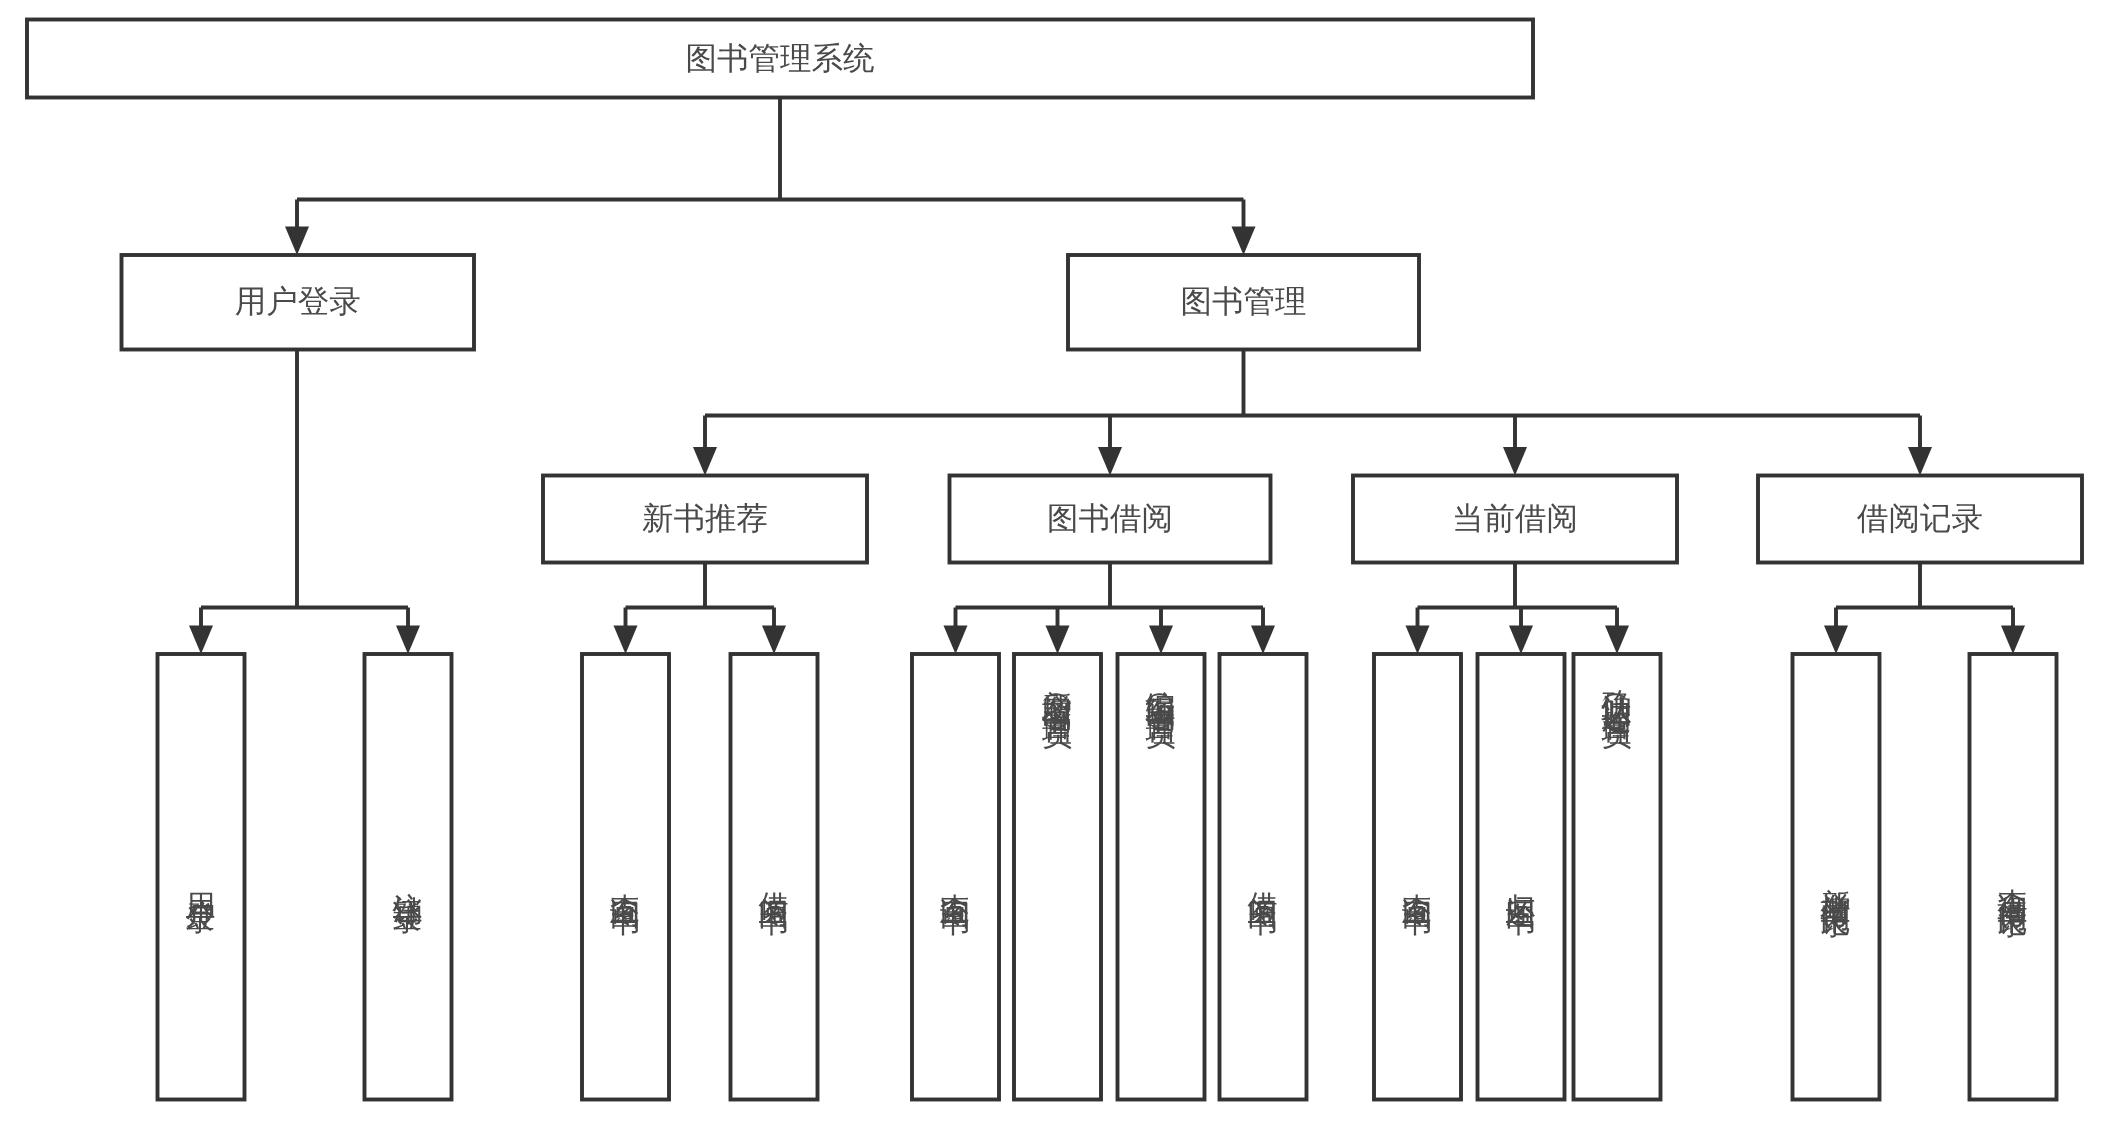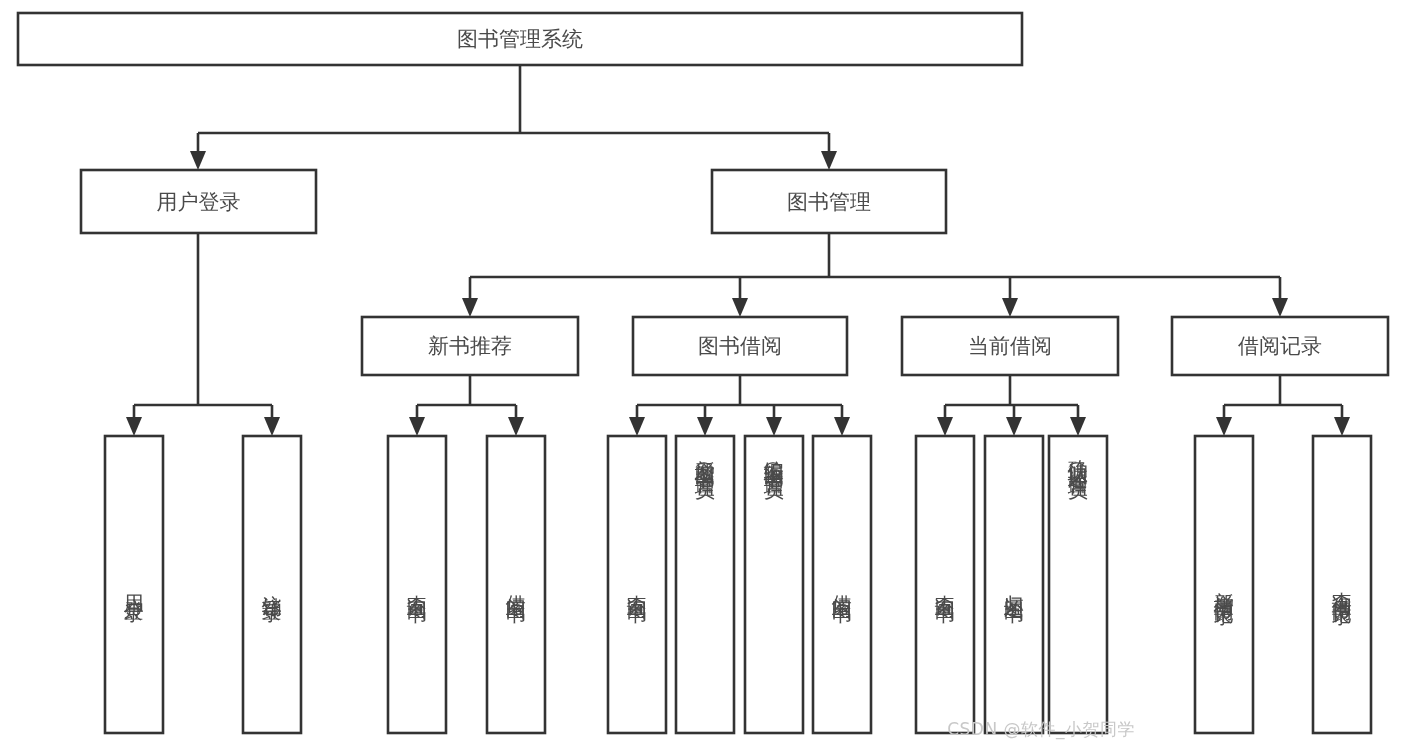--- a/index.html
+++ b/index.html
@@ -212,15 +212,14 @@
         <span class="leaf-label-text">确认归还（管理员）</span>
       </div>
       <div class="leaf-label-box" style="left: 1195px; top: 436px; width: 58px; height: 297px;">
         <span class="leaf-label-text">新增借阅记录</span>
       </div>
       <div class="leaf-label-box" style="left: 1313px; top: 436px; width: 58px; height: 297px;">
         <span class="leaf-label-text">查询借阅记录</span>
       </div>
     </div>
 
-  <div id="watermark">CSDN @软件_小贺同学</div>
 
 </div>
 
 </body></html>

